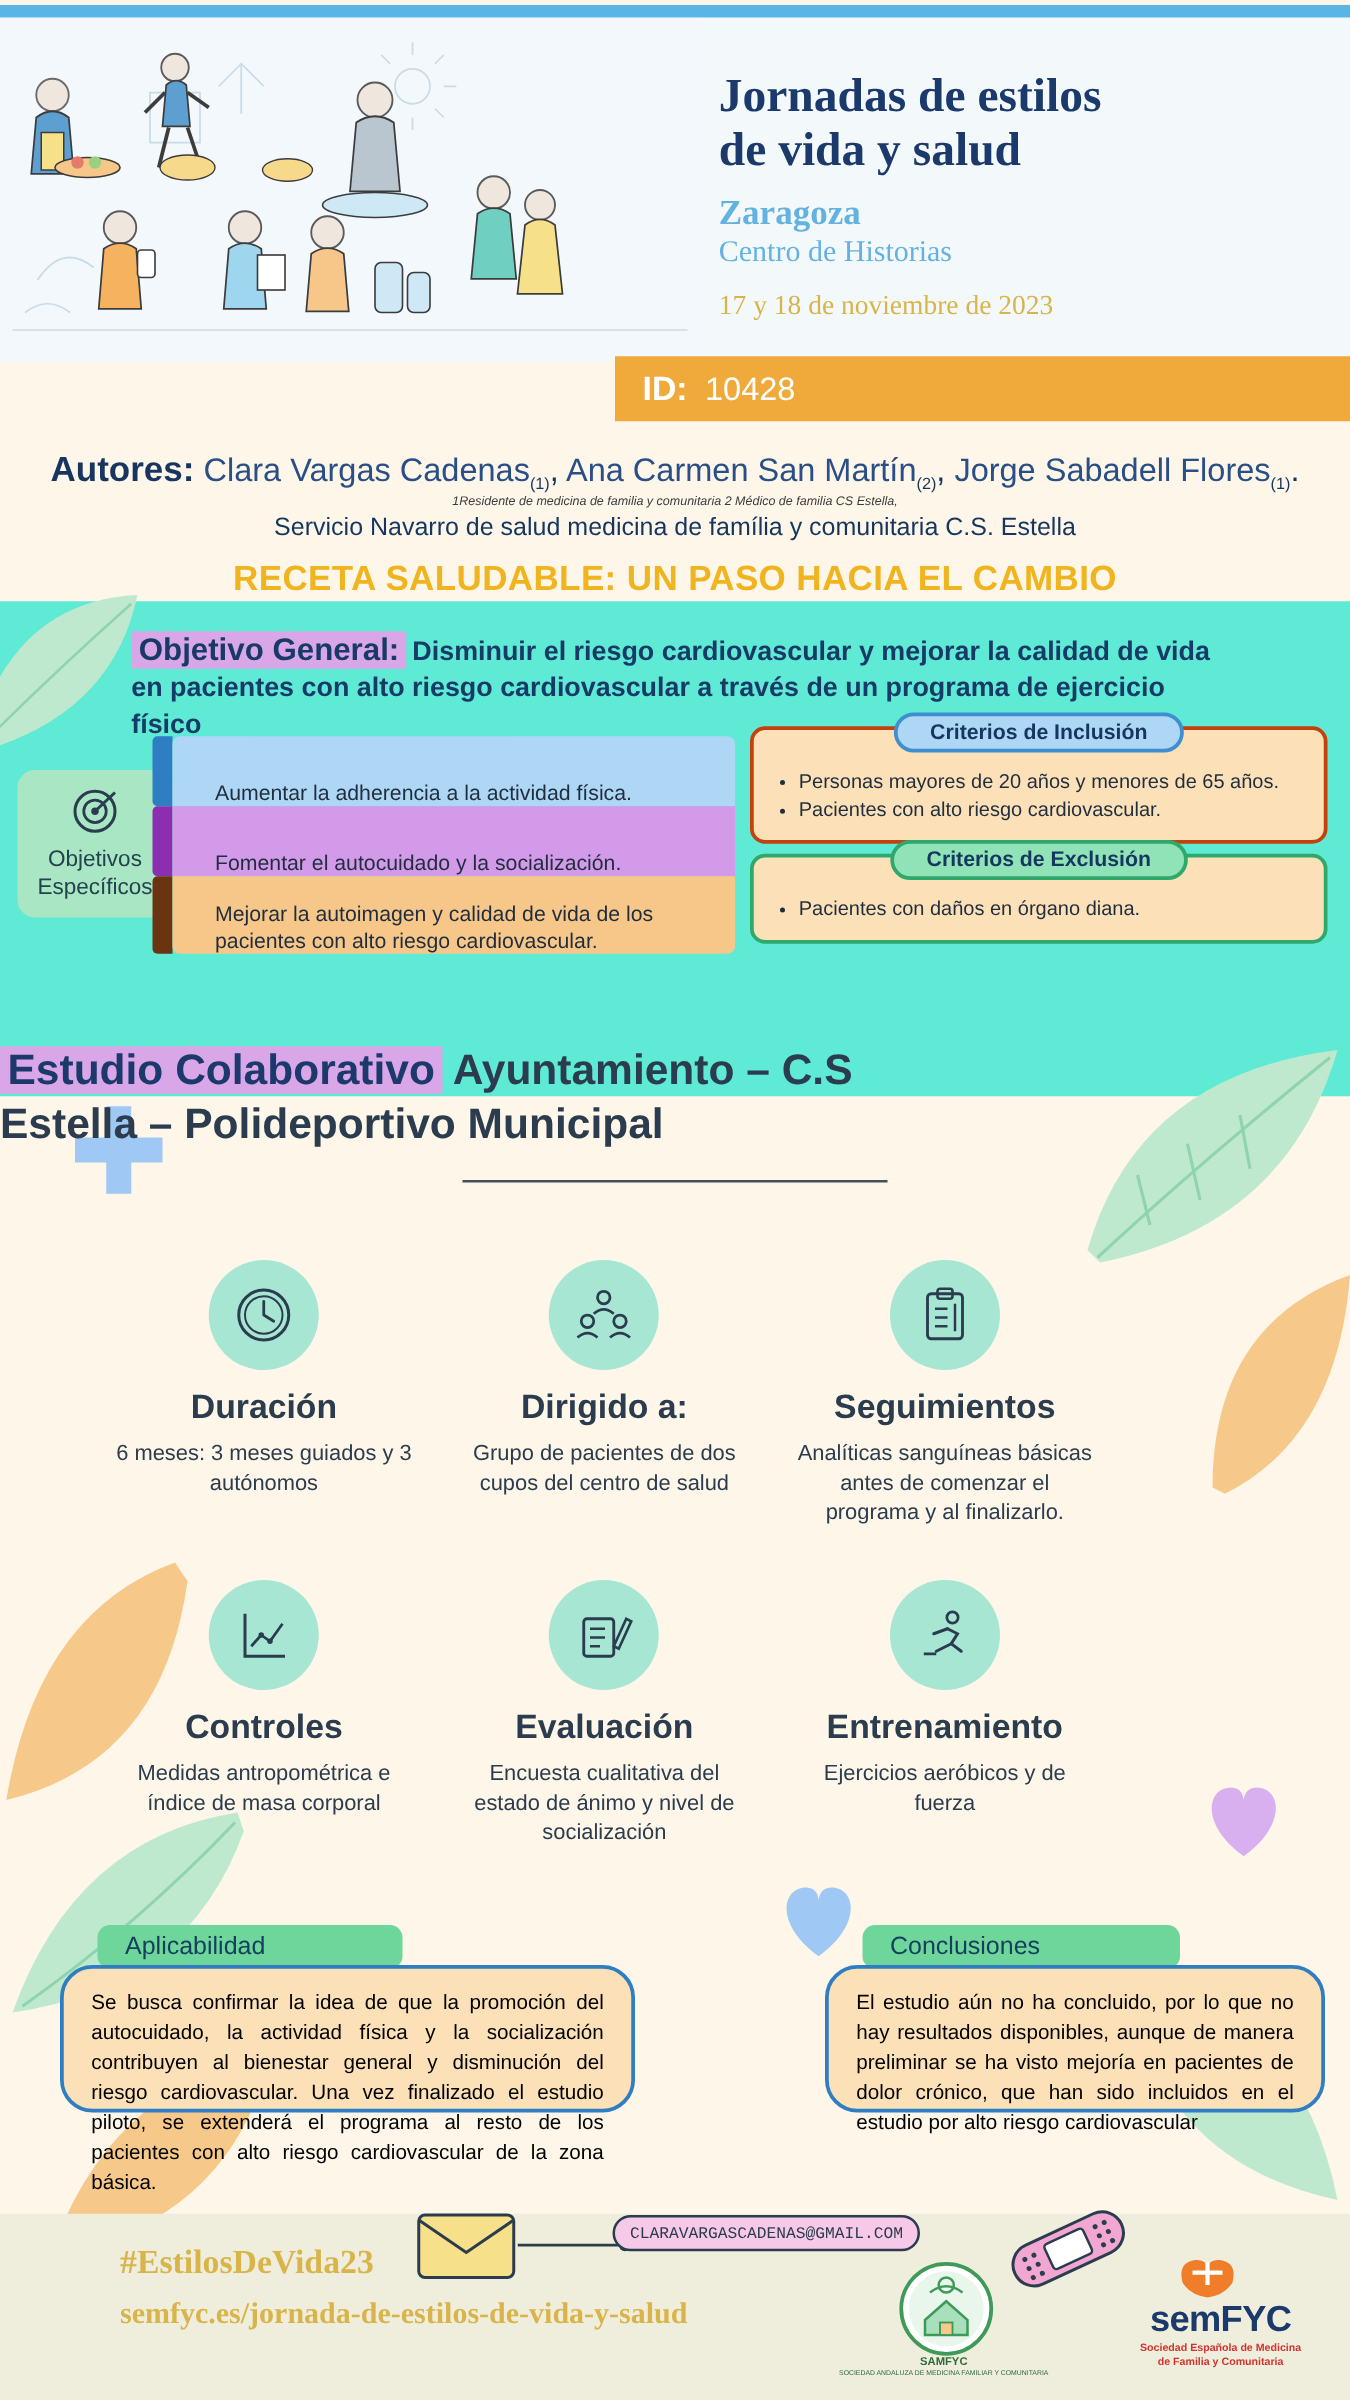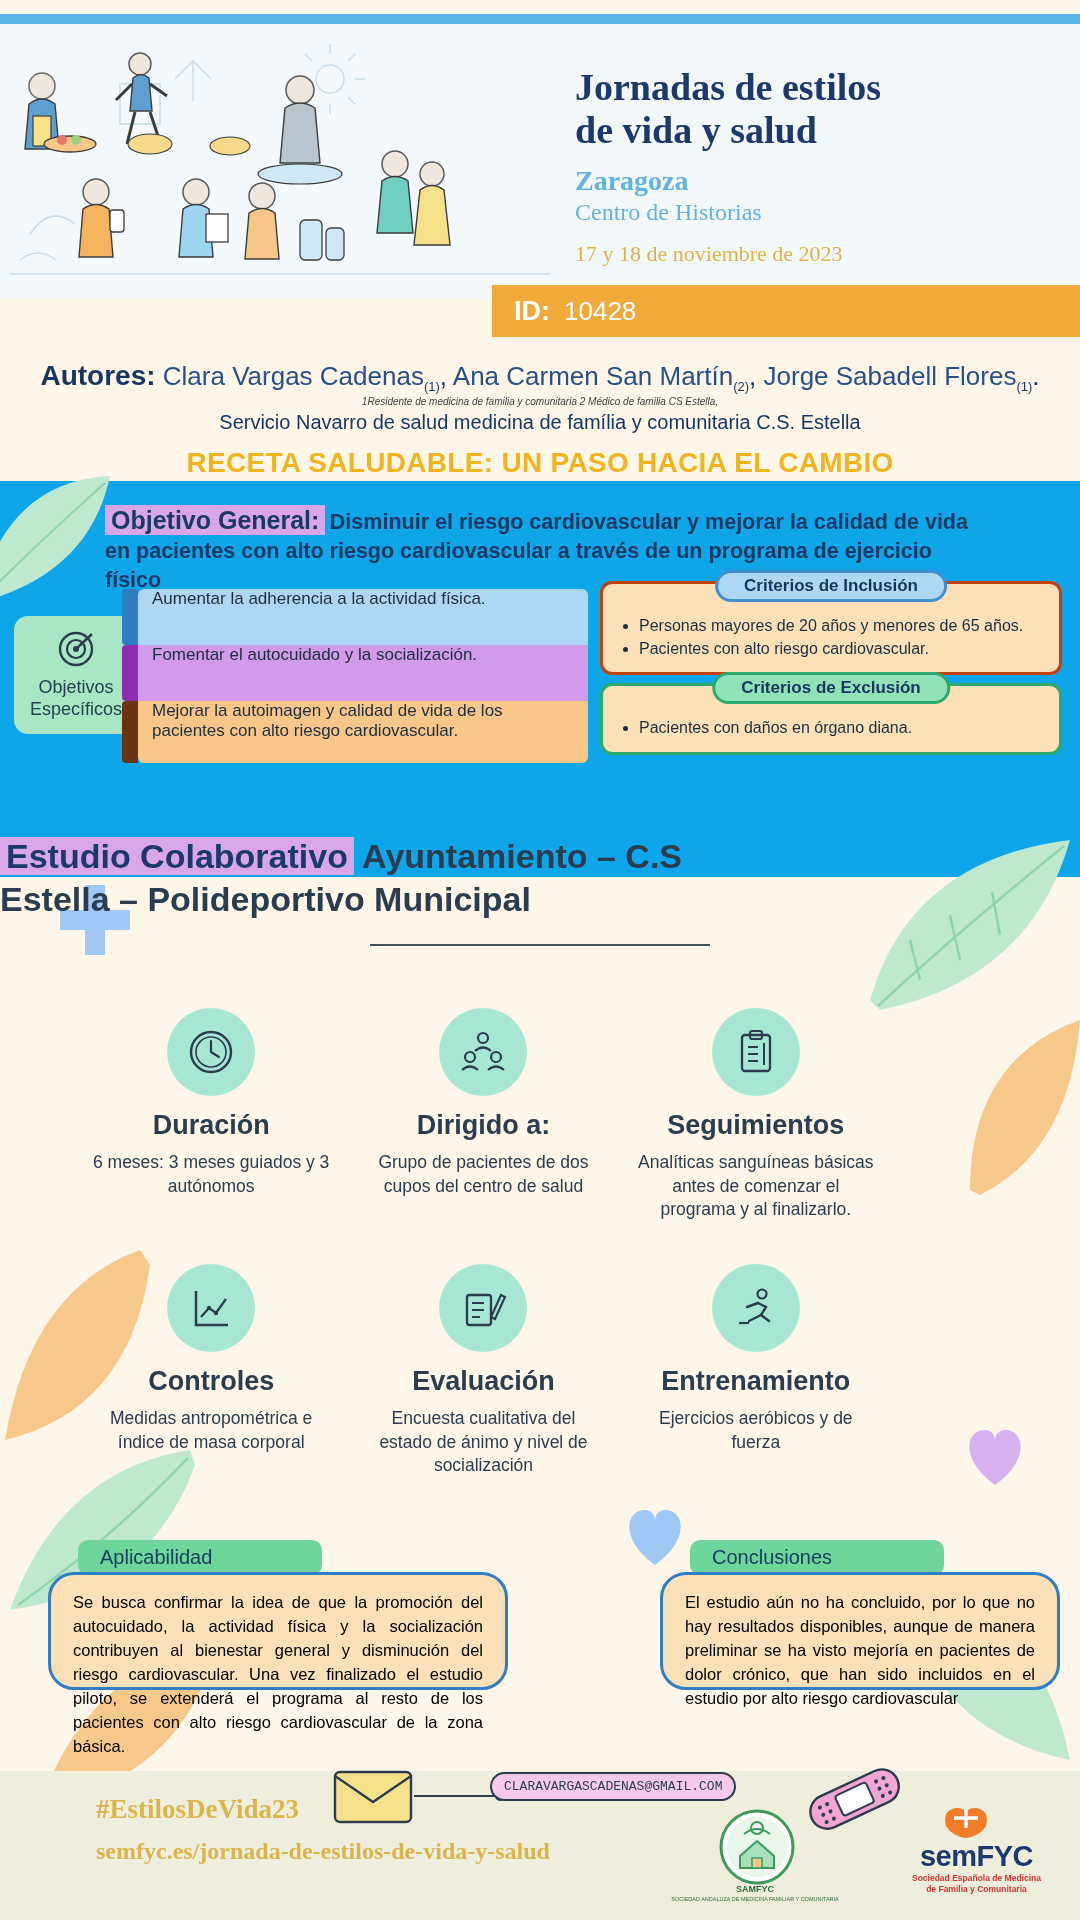--- a/index.html
+++ b/index.html
@@ -6,21 +6,21 @@
   body{
     width:1080px;height:1920px;
     font-family:"Liberation Sans", sans-serif;
     background:#fdf6e9;
     position:relative;overflow:hidden;
   }
   .poster{position:relative;width:1080px;height:1920px;overflow:hidden;}
 
   
   .header{
-    position:absolute;left:0;top:14px;width:1080px;height:285px;
+    position:absolute;left:0;top:4px;width:1080px;height:285px;
     background:#f3f8fb;
     border-top:10px solid #5ab4e5;
     box-sizing:border-box;
   }
   .header-illustration{
     position:absolute;left:0;top:0;width:560px;height:275px;
     overflow:hidden;
   }
   .header-title{
     position:absolute;left:575px;top:42px;width:490px;
@@ -74,21 +74,21 @@
   
   .main-title{
     position:absolute;left:0;top:447px;width:1080px;text-align:center;
     font-size:28px;font-weight:bold;color:#f0b41e;
     letter-spacing:.3px;
   }
 
   
   .objective-band{
     position:absolute;left:0;top:481px;width:1080px;height:396px;
-    background:#0ea5e9;
+    background:#5eead4;
   }
   .obj-title-row{
     position:absolute;left:105px;top:25px;width:870px;
   }
   .obj-hl{
     background:#d9a7e8;color:#173a66;font-weight:bold;font-size:25px;
     padding:1px 6px;
   }
   .obj-text{
     color:#173a66;font-weight:bold;font-size:21.5px;line-height:1.35;
@@ -96,22 +96,22 @@
 
   
   .oe-box{
     position:absolute;left:14px;top:135px;width:124px;height:118px;
     background:#a8e6c4;border-radius:14px;text-align:center;
     display:flex;flex-direction:column;align-items:center;justify-content:center;
     color:#25424f;font-size:18px;line-height:1.2;
   }
   .oe-bars{position:absolute;left:138px;top:108px;width:450px;}
   .oe-bar{
-    height:56px;display:flex;align-items:flex-start;
-    color:#1f2d3d;font-size:17px;padding-left:14px;box-sizing:border-box;
+    height:56px;display:flex;align-items:flex-end;
+    color:#1f2d3d;font-size:17px;padding-left:34px;box-sizing:border-box;
   }
   .oe-bar span{display:block;}
   .oe-b1{background:#aed6f5;border-radius:6px 6px 0 0;}
   .oe-b2{background:#d29ae8;}
   .oe-b3{background:#f7c789;border-radius:0 0 6px 6px;height:62px;line-height:1.2;}
   .oe-tab{position:absolute;width:16px;border-radius:4px 0 0 4px;}
   .tab1{left:122px;top:108px;height:56px;background:#2f7ec4;}
   .tab2{left:122px;top:164px;height:56px;background:#8b2fb0;}
   .tab3{left:122px;top:220px;height:62px;background:#6b3410;}
 

